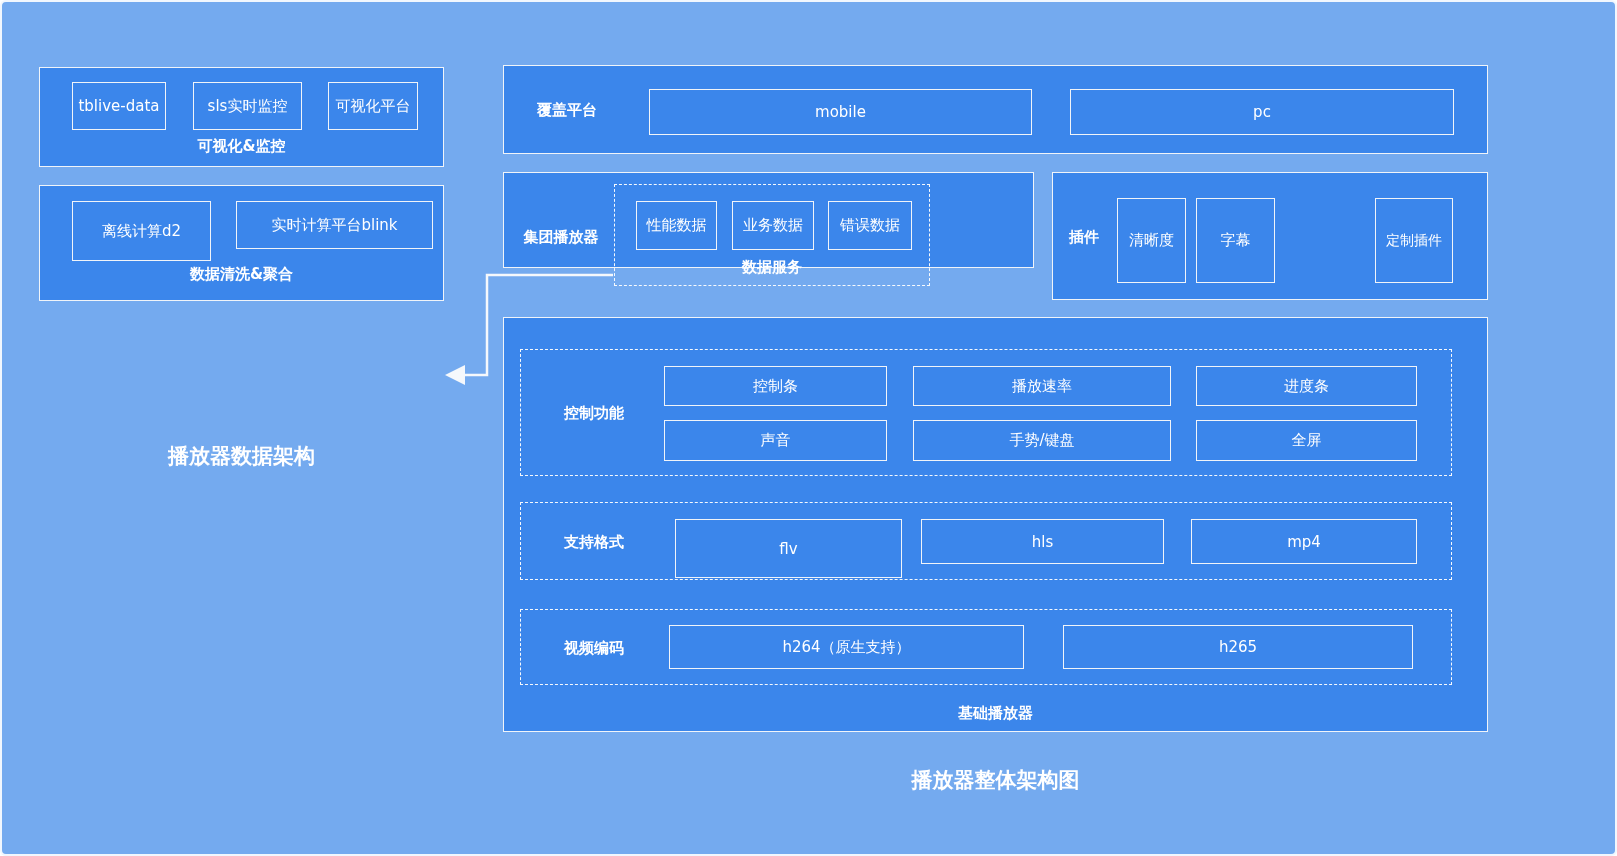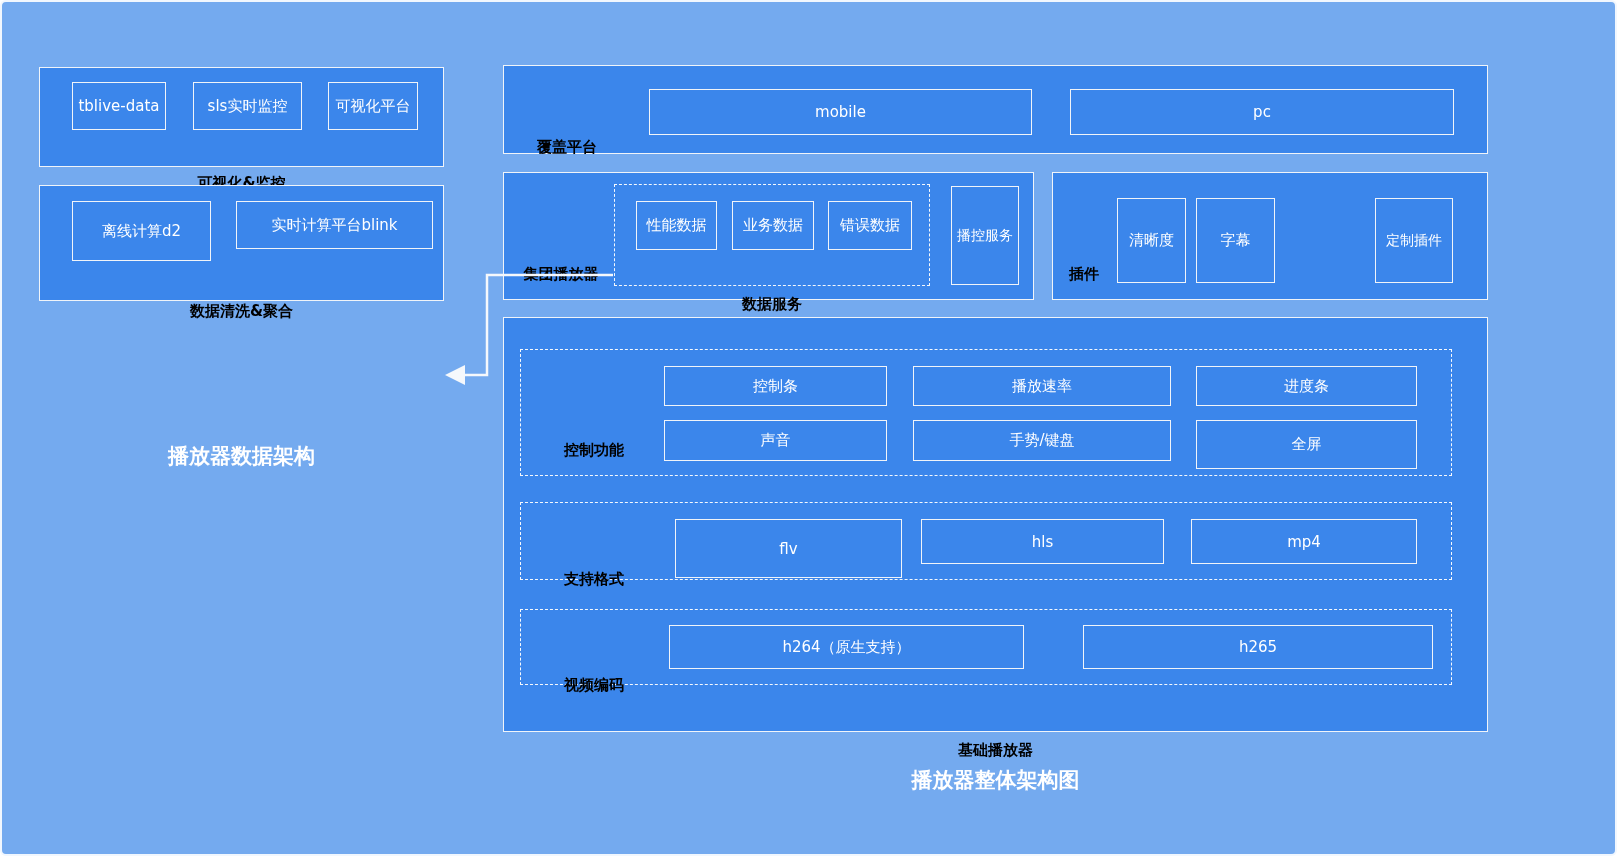--- a/index.html
+++ b/index.html
@@ -30,22 +30,22 @@
   }
   .dashed{
     position:absolute;
     background:transparent;
     border:1.5px dashed rgba(255,255,255,.95);
     box-sizing:border-box;
   }
   .lbl{
     position:absolute;
     display:flex;align-items:center;justify-content:center;
-    font-size:15px;font-weight:bold;color:#000000;
-    text-align:center;white-space:nowrap;margin-top:37px;
+    font-size:15px;font-weight:bold;color:#ffffff;
+    text-align:center;white-space:nowrap;
   }
   .caption{
     position:absolute;
     display:flex;align-items:center;justify-content:center;
     font-size:21px;font-weight:bold;color:#fff;white-space:nowrap;
   }
   svg.arrow-layer{position:absolute;left:0;top:0;pointer-events:none;}
 </style>
 </head>
 <body>
@@ -67,61 +67,60 @@
 
 
   <div class="caption" style="left:37px;top:442px;width:405px;height:24px">播放器数据架构</div>
 
   <div class="box" style="left:501px;top:63px;width:985px;height:89px">
     <div class="lbl" style="left:18px;top:0;width:90px;height:89px">覆盖平台</div>
     <div class="item" style="left:145px;top:23px;width:383px;height:46px">mobile</div>
     <div class="item" style="left:566px;top:23px;width:384px;height:46px">pc</div>
   </div>
 
-  <div class="box" style="left:501px;top:170px;width:531px;height:128px">
+  <div class="box" style="left:501px;top:170px;width:531px;height:96px">
     <div class="lbl" style="left:16px;top:0;width:82px;height:128px">集团播放器</div>
     <div class="dashed" style="left:110px;top:11px;width:316px;height:102px">
       <div class="item" style="left:21px;top:16px;width:81px;height:49px">性能数据</div>
       <div class="item" style="left:117px;top:16px;width:82px;height:49px">业务数据</div>
       <div class="item" style="left:213px;top:16px;width:84px;height:49px">错误数据</div>
       <div class="lbl" style="left:0;top:70px;width:100%;height:24px">数据服务</div>
     </div>
-    <div class="item" style="left:447px;top:13px;width:68px;height:99px;font-size:14px">播控服务</div>
   </div>
 
   <div class="box" style="left:1050px;top:170px;width:436px;height:128px">
     <div class="lbl" style="left:8px;top:0;width:46px;height:128px">插件</div>
     <div class="item" style="left:64px;top:25px;width:69px;height:85px">清晰度</div>
     <div class="item" style="left:143px;top:25px;width:79px;height:85px">字幕</div>
     <div class="item" style="left:322px;top:25px;width:78px;height:85px;font-size:14px">定制插件</div>
   </div>
 
   <div class="box" style="left:501px;top:315px;width:985px;height:415px">
 
     <div class="dashed" style="left:16px;top:31px;width:932px;height:127px">
       <div class="lbl" style="left:39px;top:0;width:68px;height:127px">控制功能</div>
       <div class="item" style="left:143px;top:16px;width:223px;height:40px">控制条</div>
       <div class="item" style="left:392px;top:16px;width:258px;height:40px">播放速率</div>
       <div class="item" style="left:675px;top:16px;width:221px;height:40px">进度条</div>
       <div class="item" style="left:143px;top:70px;width:223px;height:41px">声音</div>
       <div class="item" style="left:392px;top:70px;width:258px;height:41px">手势/键盘</div>
-      <div class="item" style="left:675px;top:70px;width:221px;height:49px">全屏</div>
+      <div class="item" style="left:675px;top:70px;width:221px;height:41px">全屏</div>
     </div>
 
     <div class="dashed" style="left:16px;top:184px;width:932px;height:78px">
       <div class="lbl" style="left:39px;top:0;width:68px;height:78px">支持格式</div>
       <div class="item" style="left:154px;top:16px;width:227px;height:59px">flv</div>
       <div class="item" style="left:400px;top:16px;width:243px;height:45px">hls</div>
       <div class="item" style="left:670px;top:16px;width:226px;height:45px">mp4</div>
     </div>
 
     <div class="dashed" style="left:16px;top:291px;width:932px;height:76px">
       <div class="lbl" style="left:39px;top:0;width:68px;height:76px">视频编码</div>
       <div class="item" style="left:148px;top:15px;width:355px;height:44px">h264（原生支持）</div>
-      <div class="item" style="left:562px;top:15px;width:350px;height:44px">h265</div>
+      <div class="item" style="left:542px;top:15px;width:350px;height:44px">h265</div>
     </div>
 
     <div class="lbl" style="left:0;top:383px;width:100%;height:24px">基础播放器</div>
   </div>
 
   <div class="caption" style="left:501px;top:766px;width:985px;height:24px">播放器整体架构图</div>
 
   <svg class="arrow-layer" width="1617" height="856" viewBox="0 0 1617 856">
     <polyline points="611,273 485,273 485,373 458,373" fill="none" stroke="#f5f8fc" stroke-width="2.5"></polyline>
     <polygon points="443,373 463,363 463,383" fill="#f5f8fc"></polygon>

